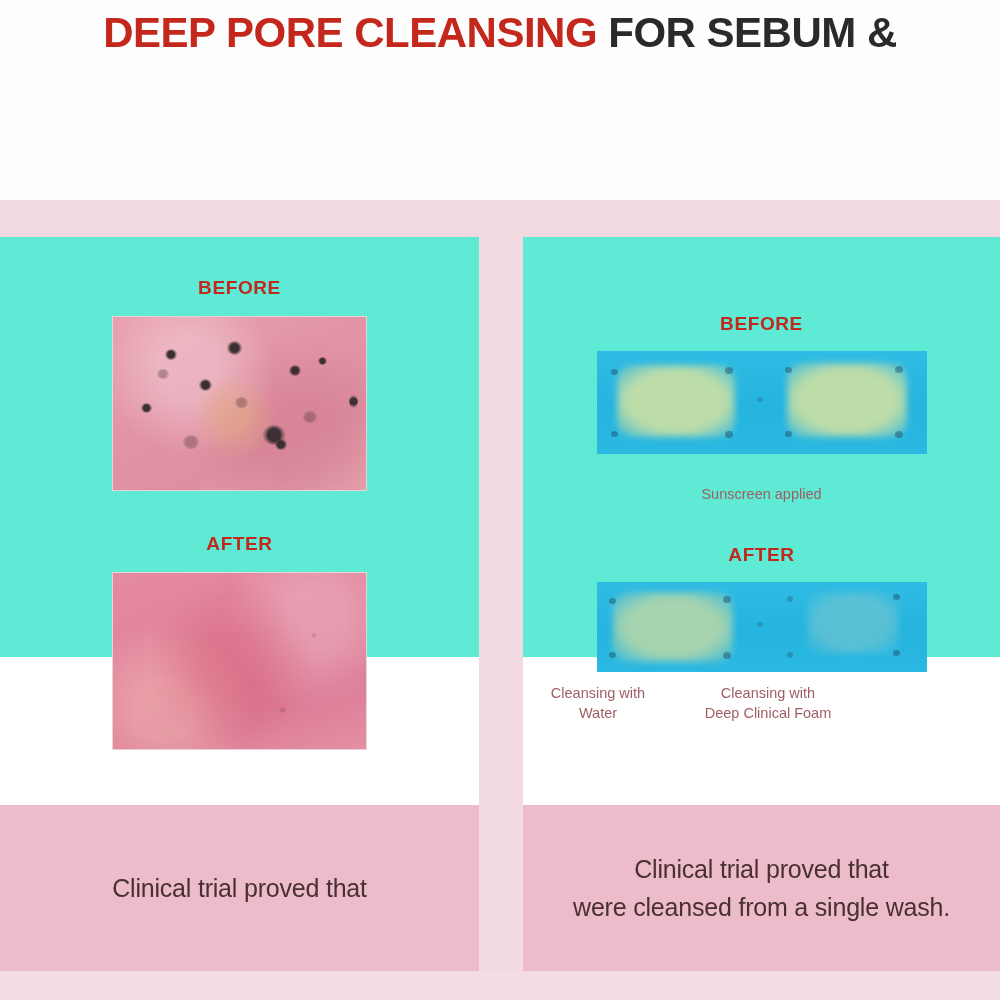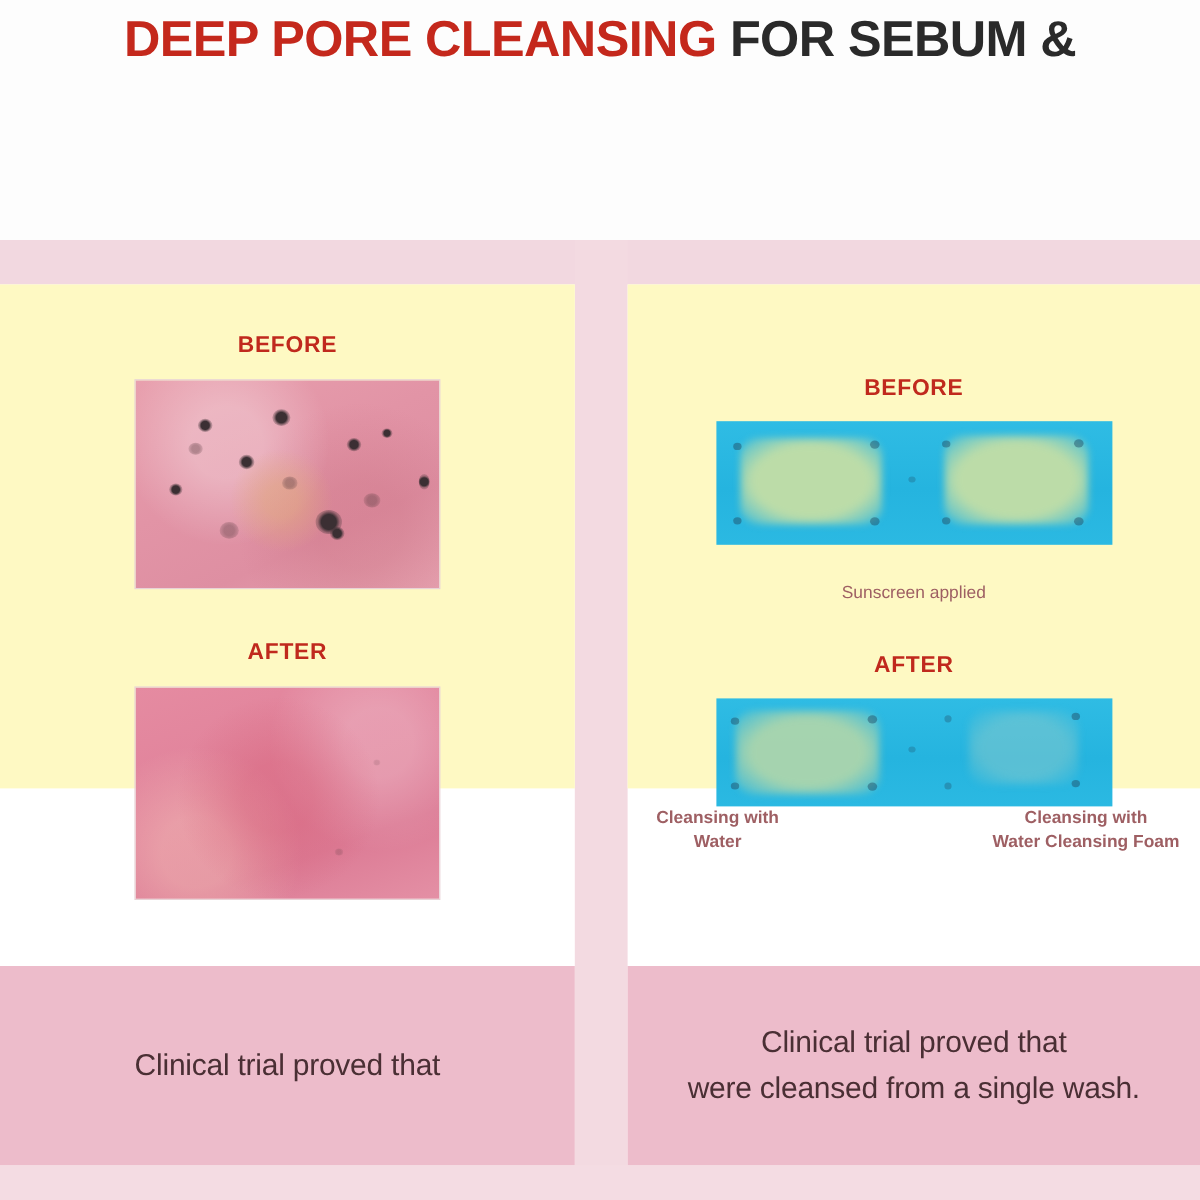--- a/index.html
+++ b/index.html
@@ -40,21 +40,21 @@
     background:#F3DAE1;
   }
   .frame-bottom{
     position:absolute;left:0;top:971px;width:1000px;height:29px;
     background:#F4DCE3;
   }
 
   
   .panel{
     position:absolute;top:237px;height:420px;
-    background:#fef9c3;
+    background:#5eead4;
   }
   .panel-left{left:0;width:479px;}
   .panel-right{left:523px;width:477px;}
 
   .ba-label{
     text-align:center;
     font-weight:bold;
     font-size:19px;
     letter-spacing:0.6px;
     color:#C0291D;
@@ -209,28 +209,28 @@
     <div class="uv-speck" style="left:126px;top:14px;width:8px;height:7px;"></div>
     <div class="uv-speck" style="left:12px;top:70px;width:7px;height:6px;"></div>
     <div class="uv-speck" style="left:126px;top:70px;width:8px;height:7px;"></div>
     <div class="uv-speck" style="left:190px;top:14px;width:6px;height:6px;opacity:.7;"></div>
     <div class="uv-speck" style="left:296px;top:12px;width:7px;height:6px;"></div>
     <div class="uv-speck" style="left:190px;top:70px;width:6px;height:6px;opacity:.7;"></div>
     <div class="uv-speck" style="left:296px;top:68px;width:7px;height:6px;"></div>
     <div class="uv-speck" style="left:160px;top:40px;width:6px;height:5px;opacity:.6;"></div>
   </div>
 
-  <div style="display:flex;justify-content:space-between;font-weight:bold;">
+  <div style="display:flex;justify-content:flex-start;margin-top:11px;">
     <div class="uv-caption" style="width:150px;">
       <div>Cleansing with</div>
       <div>Water</div>
     </div>
     <div class="uv-caption" style="width:190px;">
       <div>Cleansing with</div>
-      <div>Water Cleansing Foam</div>
+      <div>Deep Clinical Foam</div>
     </div>
   </div>
 
 </div>
 
 <div class="capblock capblock-left">
   <div class="captext">
     <div>Clinical trial proved that</div>
   </div>
 </div>

